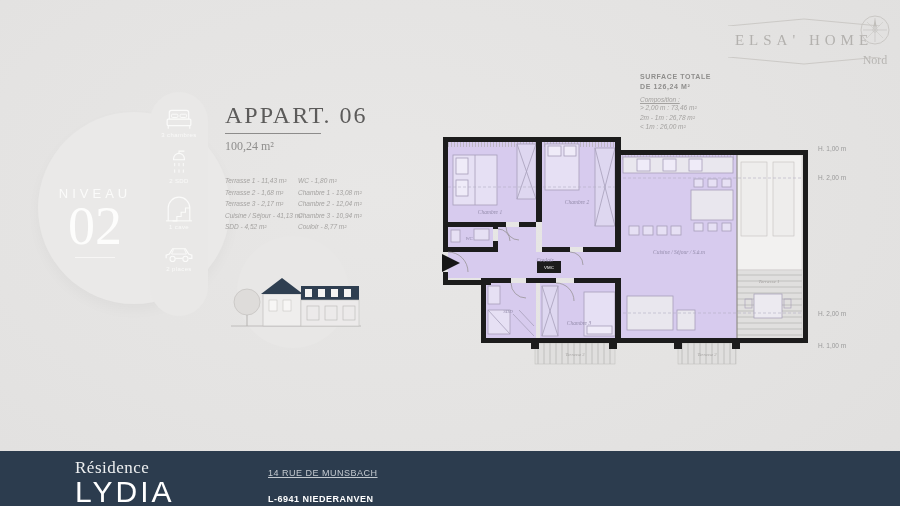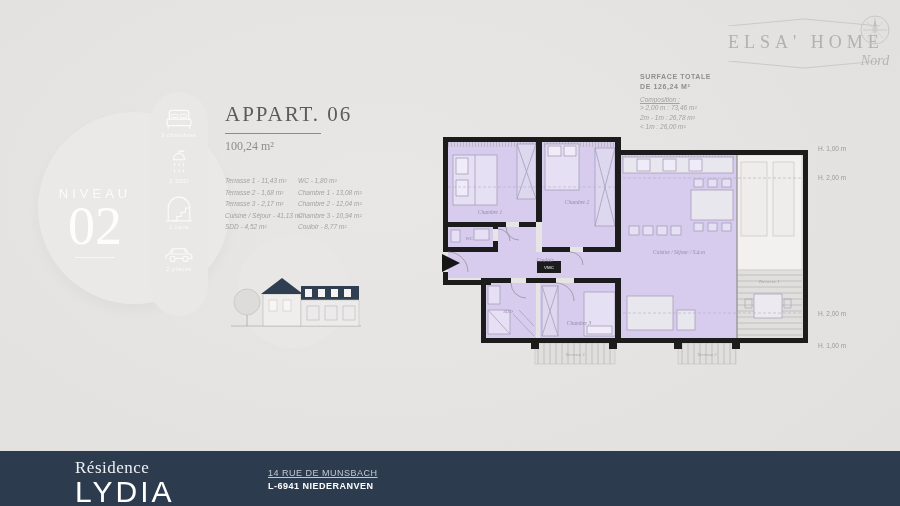--- a/index.html
+++ b/index.html
@@ -8,35 +8,35 @@
     background:radial-gradient(ellipse at 42% 38%, #e8e7e6 0%, #e4e3e2 55%, #e0dfde 100%);
     font-family:"Liberation Sans", sans-serif;
   }
   .abs{position:absolute;}
   
   .circle-big{left:38px;top:112px;width:192px;height:192px;border-radius:50%;background:#eae9e8;box-shadow:0 6px 14px rgba(0,0,0,0.03);}
   .pill{left:150px;top:92px;width:58px;height:224px;border-radius:30px;background:#e9e8e7;}
   .circle-elev{left:237px;top:236px;width:112px;height:112px;border-radius:50%;background:#e8e7e6;}
   
   .brand{left:728px;top:12px;width:152px;text-align:center;color:#b3b1ae;}
-  .brand-text{font-family:"Liberation Serif", serif;font-size:18px;letter-spacing:5px;margin:2px 0;white-space:nowrap;}
+  .brand-text{font-family:"Liberation Serif", serif;font-size:15px;letter-spacing:5px;margin:2px 0;white-space:nowrap;}
   .compass{left:854px;top:12px;width:42px;text-align:center;}
-  .compass-label{font-family:"Liberation Serif", serif;font-style:italic;font-size:14px;color:#b7b5b2;margin-top:1px;}
+  .compass-label{font-family:"Liberation Serif", serif;font-size:12px;color:#b7b5b2;margin-top:1px;}
   
   .level{left:50px;top:186px;width:90px;text-align:center;color:#fcfcfb;}
   .level-label{font-size:13px;letter-spacing:4px;color:#fbfbfa;}
   .level-number{font-family:"Liberation Serif", serif;font-size:54px;line-height:0.95;font-weight:400;color:#fdfdfc;}
   .level-underline{width:40px;height:1px;background:#f7f6f5;margin:5px auto 0;}
   
   .amenities{left:152px;top:106px;width:54px;display:flex;flex-direction:column;gap:12px;align-items:center;}
   .amenity{text-align:center;}
   .amenity svg{display:block;margin:0 auto;}
   .amenity-label{font-size:6px;color:#fafaf9;letter-spacing:0.4px;margin-top:2px;}
   
-  .apt-title{left:225px;top:102px;font-family:"Liberation Serif", serif;font-size:21px;letter-spacing:2px;color:#5c5b5a;}
+  .apt-title{left:225px;top:102px;font-family:"Liberation Serif", serif;font-size:24px;letter-spacing:2px;color:#5c5b5a;}
   .apt-rule{left:225px;top:133px;width:96px;height:1px;background:#8d8c8b;}
   .apt-area{left:225px;top:139px;font-family:"Liberation Serif", serif;font-size:12px;color:#8f8e8d;}
   .room-col{left:225px;top:175px;list-style:none;margin:0;padding:0;font-size:6.5px;font-style:italic;color:#a4a2a0;line-height:11.5px;}
   .room-col.c2{left:298px;}
   
   .surface{left:640px;top:72px;color:#8f8e8c;}
   .surface-t{font-size:7px;font-weight:bold;letter-spacing:0.6px;line-height:10px;}
   .surface-comp{font-size:6.5px;font-style:italic;color:#a3a19f;text-decoration:underline;margin-top:4px;}
   .surface-item{font-size:6.5px;font-style:italic;color:#a3a19f;line-height:9.5px;}
   
@@ -44,21 +44,21 @@
   .hlabel{font-size:6.5px;color:#9a9a9a;left:818px;white-space:nowrap;}
   
   .elevation{left:225px;top:262px;}
   
   .footer{left:0;top:451px;width:900px;height:68px;background:#2c3c4e;}
   .footer-res{position:absolute;left:75px;top:7px;color:#eef0f1;}
   .footer-res .r1{font-family:"Liberation Serif", serif;font-size:17px;letter-spacing:0.5px;}
   .footer-res .r2{font-size:30px;font-weight:normal;letter-spacing:3px;color:#ffffff;margin-top:-3px;}
   .footer-addr{position:absolute;left:268px;top:17px;}
   .footer-addr .a1{font-size:9px;color:#c3c9cf;letter-spacing:0.5px;text-decoration:underline;}
-  .footer-addr .a2{font-size:9px;font-weight:bold;color:#ffffff;letter-spacing:0.5px;margin-top:3px;}
+  .footer-addr .a2{font-size:9px;font-weight:bold;color:#ffffff;letter-spacing:0.5px;margin-top:16px;}
 </style>
 </head>
 <body>
 
 <div class="stage">
 
   <div class="abs circle-big"></div>
   <div class="abs pill"></div>
   <div class="abs circle-elev"></div>
 

